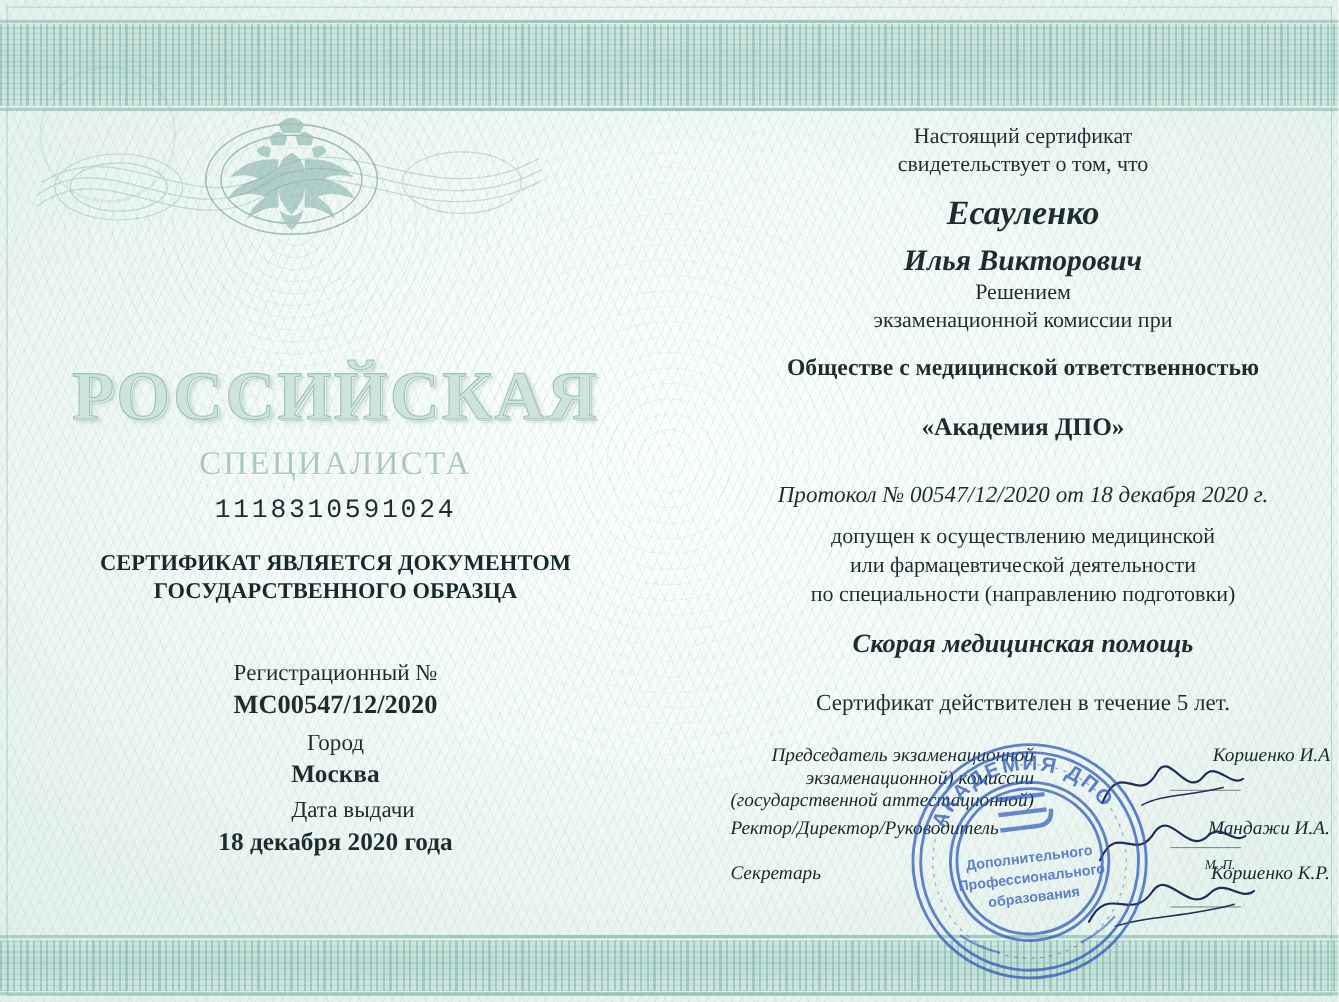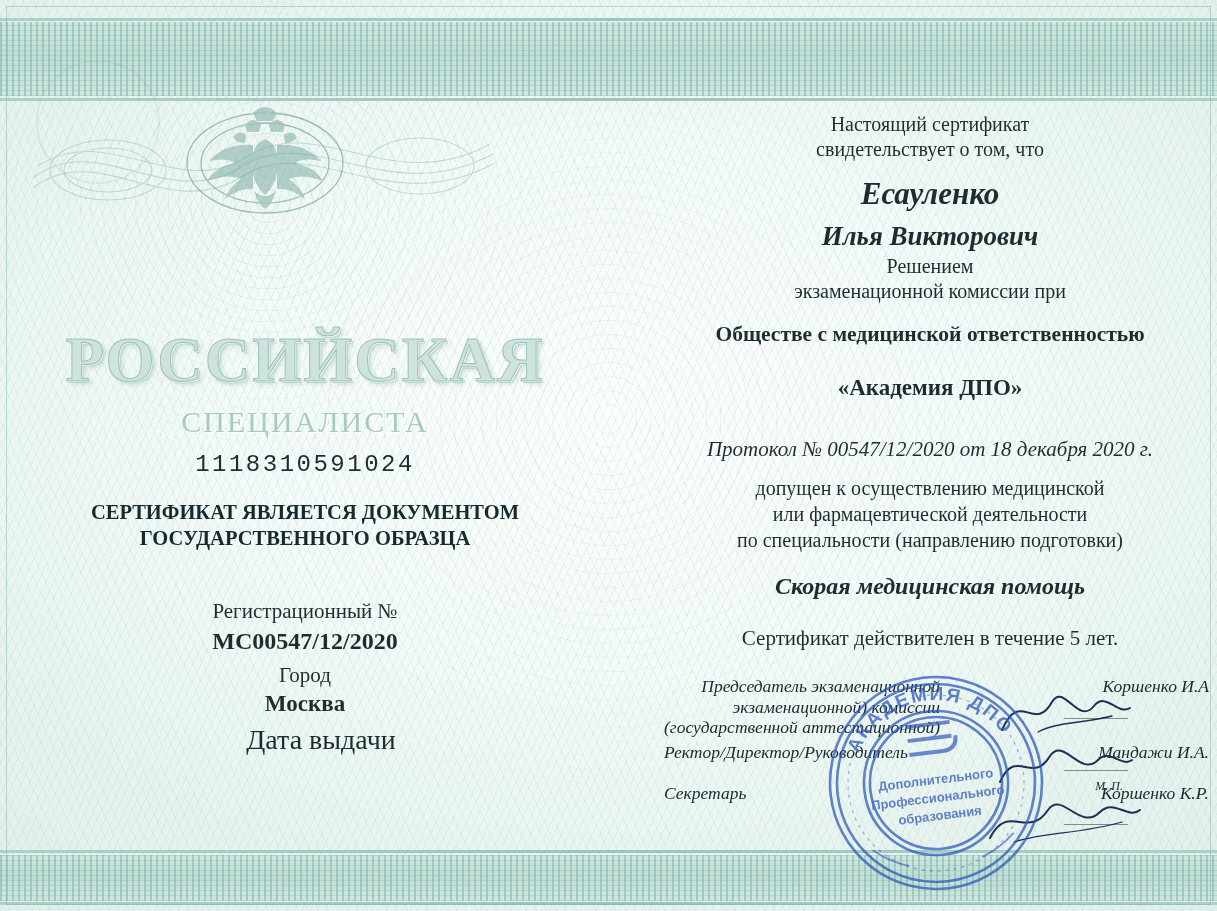--- a/index.html
+++ b/index.html
@@ -153,21 +153,21 @@
     font-size: 20.5px;
     font-weight: bold;
     line-height: 1.25;
     color: #16292c;
   }
   .reg-block { margin-top: 48px; }
   .reg-label { font-size: 21px; }
   .reg-value { font-size: 24px; font-weight: bold; margin-top: 4px; }
   .city-label { font-size: 21px; margin-top: 8px; }
   .city-value { font-size: 23px; font-weight: bold; margin-top: 3px; }
-  .date-label { font-size: 28px; margin-top: 7px; padding-left: 32px; }
+  .date-label { font-size: 21px; margin-top: 7px; padding-left: 32px; }
   .date-value { font-size: 23px; font-weight: bold; margin-top: 4px; }
 
   
   .right-col {
     position: absolute;
     left: 640px; top: 112px;
     width: 580px;
     text-align: center;
   }
   .r-intro { font-size: 20px; line-height: 1.25; }
@@ -339,20 +339,21 @@
     <div class="gos-text">
       <div>СЕРТИФИКАТ ЯВЛЯЕТСЯ ДОКУМЕНТОМ</div>
       <div>ГОСУДАРСТВЕННОГО ОБРАЗЦА</div>
     </div>
     <div class="reg-block">
       <div class="reg-label">Регистрационный №</div>
       <div class="reg-value">МС00547/12/2020</div>
       <div class="city-label">Город</div>
       <div class="city-value">Москва</div>
       <div class="date-label">Дата выдачи</div>
+      <div class="date-value">18 декабря 2020 года</div>
     </div>
   </div>
 
   <div class="right-col">
     <div class="r-intro">
       <div>Настоящий сертификат</div>
       <div>свидетельствует о том, что</div>
     </div>
     <div class="r-name1">Есауленко</div>
     <div class="r-name2">Илья Викторович</div>

